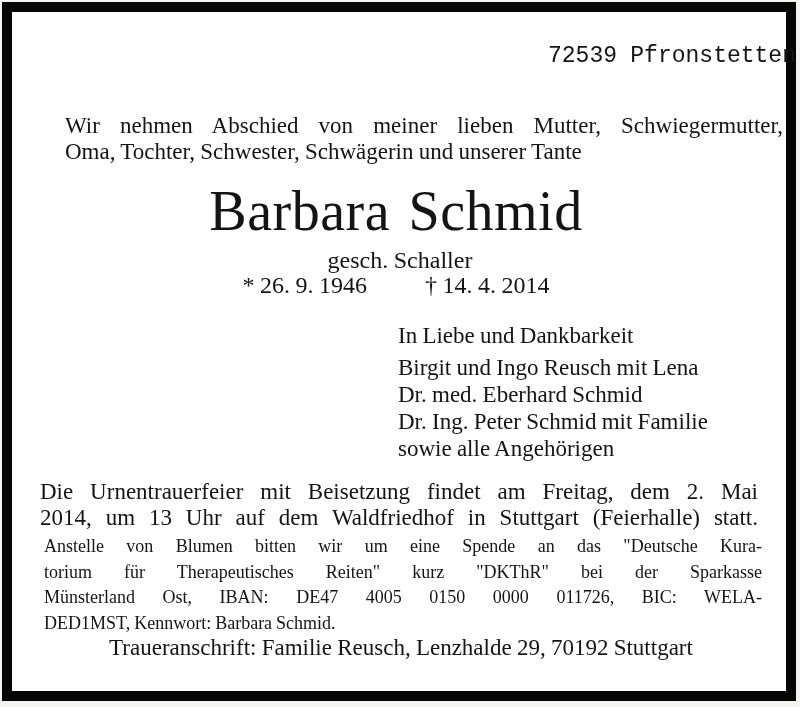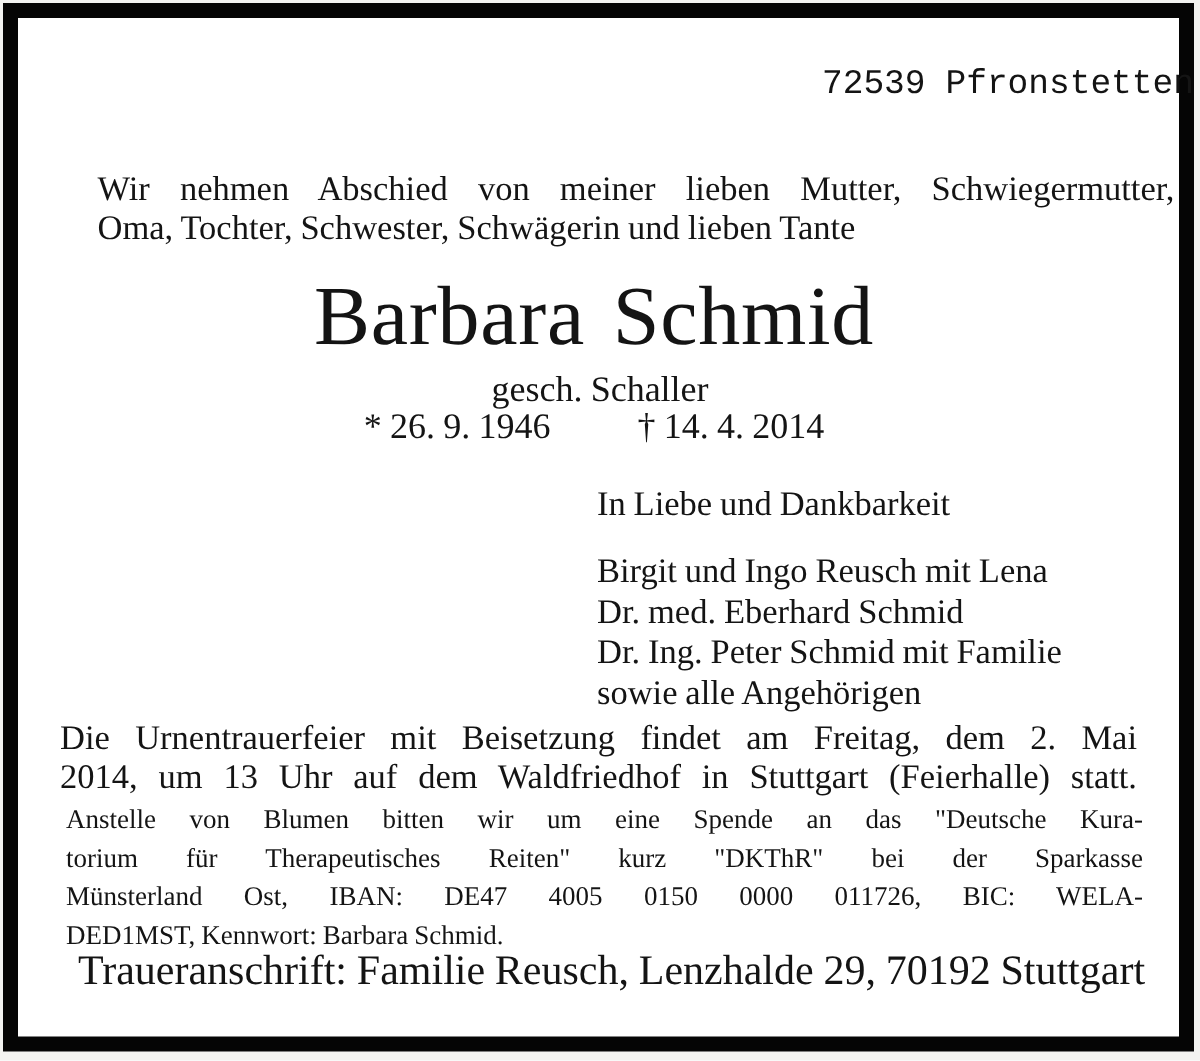--- a/index.html
+++ b/index.html
@@ -49,49 +49,49 @@
     position: absolute;
     left: 0; top: 272px; width: 792px;
     display: flex; justify-content: center; gap: 58px;
     font-size: 24px; line-height: 27px;
   }
   .mourners {
     position: absolute;
     left: 398px; top: 322px;
     font-size: 23px; line-height: 27px;
   }
-  .mourners-lead { margin-bottom: 18px; }
+  .mourners-lead { margin-bottom: 5px; }
   .service {
     position: absolute;
     left: 40px; top: 479px; width: 718px;
     font-size: 23px; line-height: 25.5px;
   }
   .donation {
     position: absolute;
     left: 44px; top: 534px; width: 718px;
     font-size: 18px; line-height: 25.5px;
   }
   .postal {
     position: absolute;
-    left: 52px; top: 635px; width: 718px;
-    font-size: 28px; line-height: 26px;
+    left: 42px; top: 635px; width: 718px;
+    font-size: 23px; line-height: 26px; text-align: center;
   }
 </style>
 </head>
 <body>
 
 <div class="frame"></div>
 
 <div class="address">
   <div>72539 Pfronstetten</div>
 </div>
 
 <div class="intro">
   <div class="jline">Wir nehmen Abschied von meiner lieben Mutter, Schwiegermutter,</div>
-  <div>Oma, Tochter, Schwester, Schwägerin und lieben Tante</div>
+  <div>Oma, Tochter, Schwester, Schwägerin und unserer Tante</div>
 </div>
 
 <div class="name">Barbara Schmid</div>
 
 <div class="maiden">gesch. Schaller</div>
 
 <div class="dates">
   <span>* 26. 9. 1946</span>
   <span>† 14. 4. 2014</span>
 </div>

